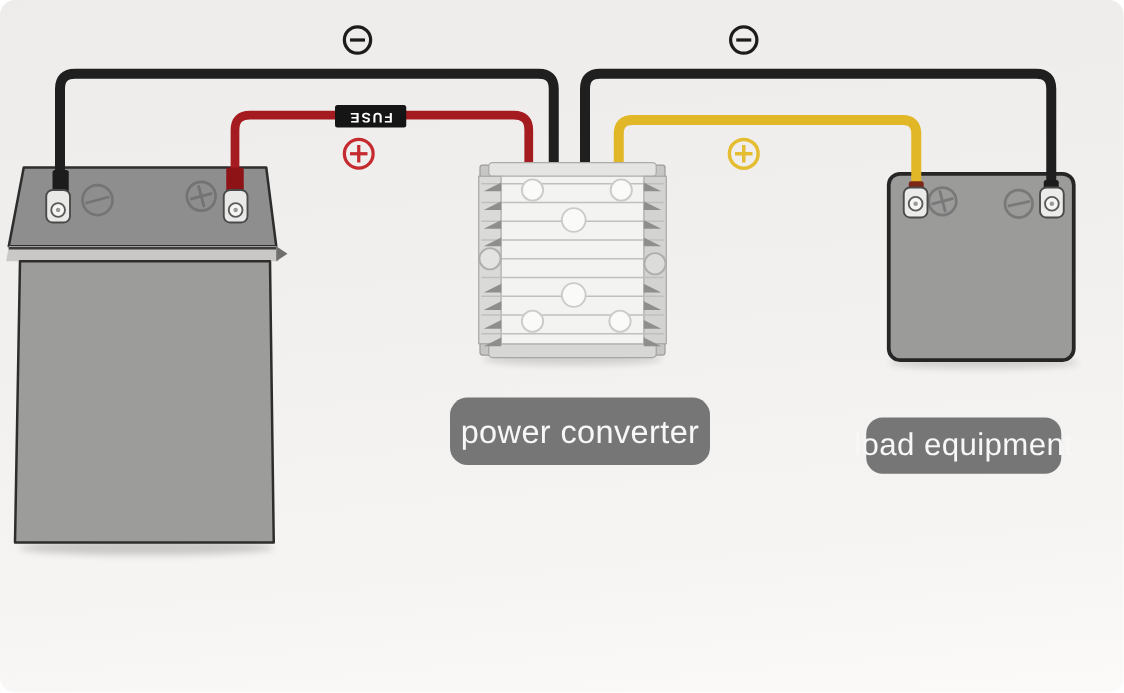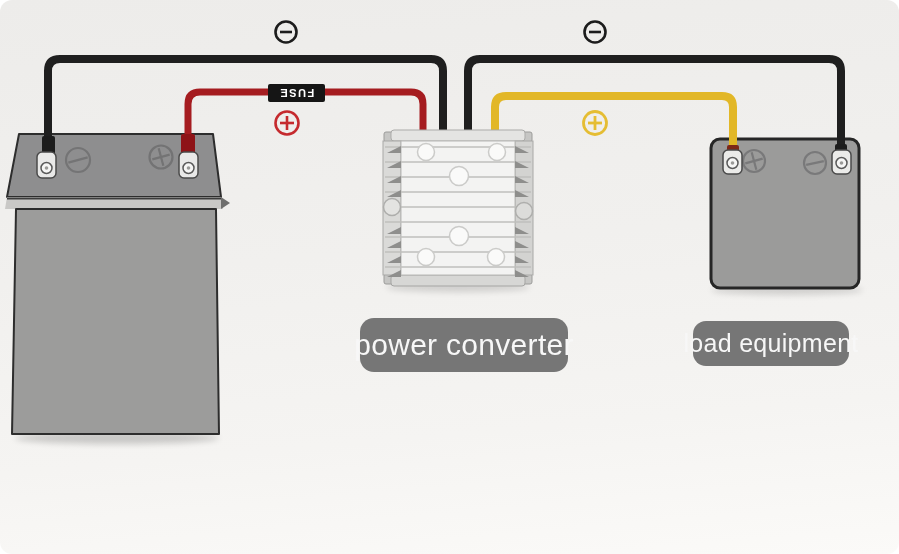--- a/index.html
+++ b/index.html
@@ -7,22 +7,22 @@
     position:relative;width:899px;height:554px;overflow:hidden;border-radius:12px;
     background:linear-gradient(175deg,#edecea 0%,#f1f0ee 45%,#f5f4f2 75%,#fbfaf8 100%);
   }
   .scene svg{position:absolute;left:0;top:0;}
   .pill{
     position:absolute;display:flex;align-items:center;justify-content:center;
     background:#767676;color:#f7f7f7;border-radius:13px;
     font-size:25px;letter-spacing:.3px;white-space:nowrap;
   }
   .pill-supply{left:38px;top:475px;width:164px;height:50px;}
-  .pill-converter{left:360px;top:318px;width:208px;height:54px;font-size:30px;border-radius:14px;}
-  .pill-load{left:693px;top:321px;width:156px;height:45px;}
+  .pill-converter{left:360px;top:318px;width:208px;height:54px;font-size:26px;border-radius:14px;}
+  .pill-load{left:693px;top:334px;width:156px;height:45px;}
   .fuse-text{
     position:absolute;left:268px;top:84px;width:57px;height:18px;
     display:flex;align-items:center;justify-content:center;
     color:#ffffff;font-size:11px;font-weight:bold;letter-spacing:1.5px;
     transform:rotate(180deg);
   }
 </style>
 </head>
 <body>
 

